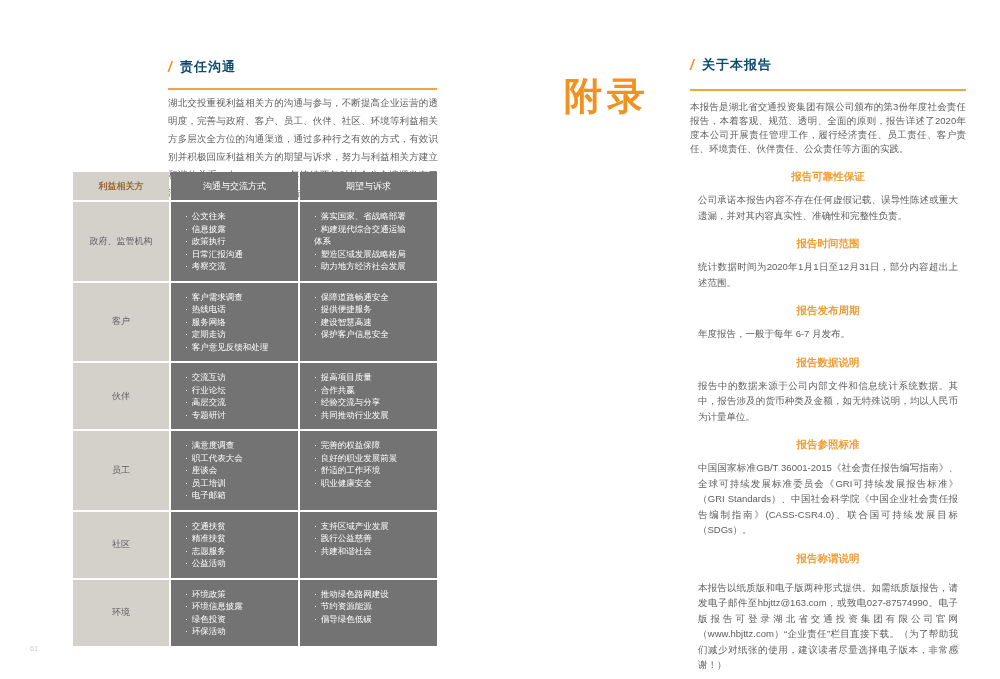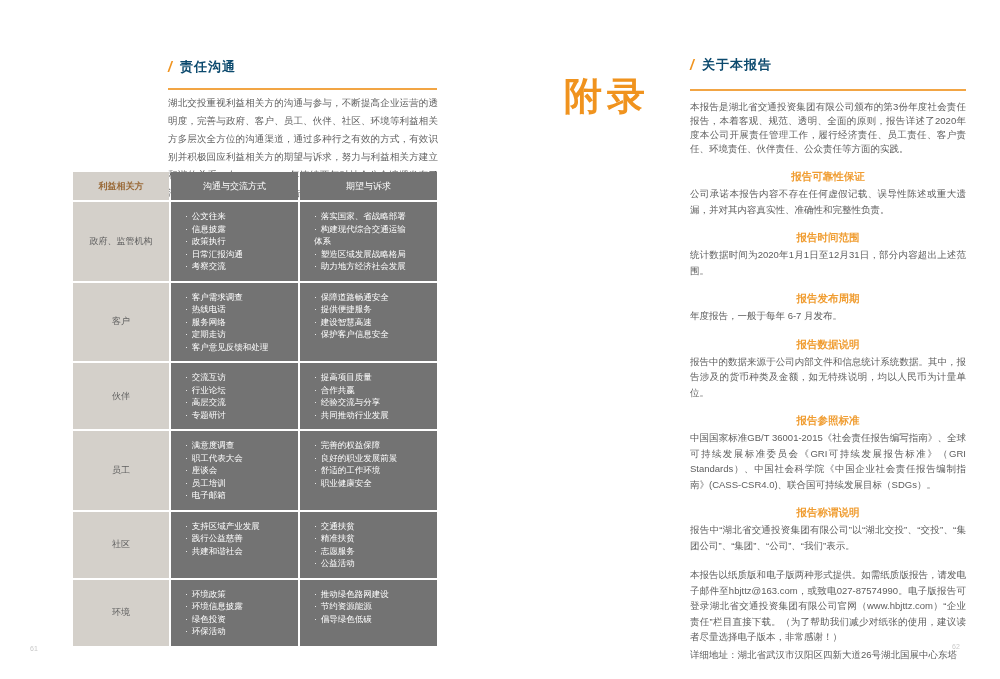--- a/index.html
+++ b/index.html
@@ -46,21 +46,21 @@
     font-size:38px;font-weight:bold;color:#f0931e;letter-spacing:5px;margin-top:33px;
   }
   .right-col{position:absolute;left:190px;top:56px;width:276px;}
   .right-head{position:relative;display:flex;align-items:center;}
   .right-rule{position:static;margin-top:15px;width:276px;}
   .right-intro{
     margin:9px 0 0 0;font-size:9.5px;line-height:14px;text-align:justify;color:#5d5d5d;
   }
   .r-sec{margin-top:14px;}
   .r-sec-title{font-size:10.5px;font-weight:bold;color:#f09d32;margin-bottom:2px;text-align:center;}
-  .r-sec-body{margin:0;font-size:9.5px;line-height:15.5px;text-align:justify;color:#5d5d5d;}
+  .r-sec-body{margin:8px;font-size:9.5px;line-height:15.5px;text-align:justify;color:#5d5d5d;}
   .addr{margin:2px 0 0 0;font-size:9.5px;line-height:15.5px;color:#5d5d5d;}
 
   .pgnum{position:absolute;font-size:7px;color:#c9c9c9;}
   .pg-left{left:30px;top:645px;}
   .pg-right{left:452px;top:643px;}
 </style>
 </head>
 <body>
 
 <div class="canvas">
@@ -160,31 +160,31 @@
                 <li class="cell-item">舒适的工作环境</li>
                 <li class="cell-item">职业健康安全</li>
               </ul>
     </div>
   </div>
 
   <div class="t-row">
     <div class="c-gray">社区</div>
     <div class="c-orange">
       <ul class="cell-list">
-                <li class="cell-item">支持区域产业发展</li>
-                <li class="cell-item">践行公益慈善</li>
-                <li class="cell-item">共建和谐社会</li>
-              </ul>
-    </div>
-    <div class="c-orange">
-      <ul class="cell-list">
                 <li class="cell-item">交通扶贫</li>
                 <li class="cell-item">精准扶贫</li>
                 <li class="cell-item">志愿服务</li>
                 <li class="cell-item">公益活动</li>
+              </ul>
+    </div>
+    <div class="c-orange">
+      <ul class="cell-list">
+                <li class="cell-item">支持区域产业发展</li>
+                <li class="cell-item">践行公益慈善</li>
+                <li class="cell-item">共建和谐社会</li>
               </ul>
     </div>
   </div>
 
   <div class="t-row">
     <div class="c-gray">环境</div>
     <div class="c-orange">
       <ul class="cell-list">
                 <li class="cell-item">环境政策</li>
                 <li class="cell-item">环境信息披露</li>
@@ -238,21 +238,20 @@
     <p class="r-sec-body">报告中的数据来源于公司内部文件和信息统计系统数据。其中，报告涉及的货币种类及金额，如无特殊说明，均以人民币为计量单位。</p>
   </div>
 
   <div class="r-sec">
     <div class="r-sec-title">报告参照标准</div>
     <p class="r-sec-body">中国国家标准GB/T 36001-2015《社会责任报告编写指南》、全球可持续发展标准委员会《GRI可持续发展报告标准》（GRI Standards）、中国社会科学院《中国企业社会责任报告编制指南》(CASS-CSR4.0)、联合国可持续发展目标（SDGs）。</p>
   </div>
 
   <div class="r-sec">
     <div class="r-sec-title">报告称谓说明</div>
-    <p class="r-sec-body">报告中“湖北省交通投资集团有限公司”以“湖北交投”、“交投”、“集团公司”、“集团”、“公司”、“我们”表示。</p>
   </div>
 
   <div class="r-sec">
     <p class="r-sec-body">本报告以纸质版和电子版两种形式提供。如需纸质版报告，请发电子邮件至hbjttz@163.com，或致电027-87574990。电子版报告可登录湖北省交通投资集团有限公司官网（www.hbjttz.com）“企业责任”栏目直接下载。（为了帮助我们减少对纸张的使用，建议读者尽量选择电子版本，非常感谢！）</p>
   </div>
 </div>
 
       <p class="addr">详细地址：湖北省武汉市汉阳区四新大道26号湖北国展中心东塔</p>
     </div>
 

